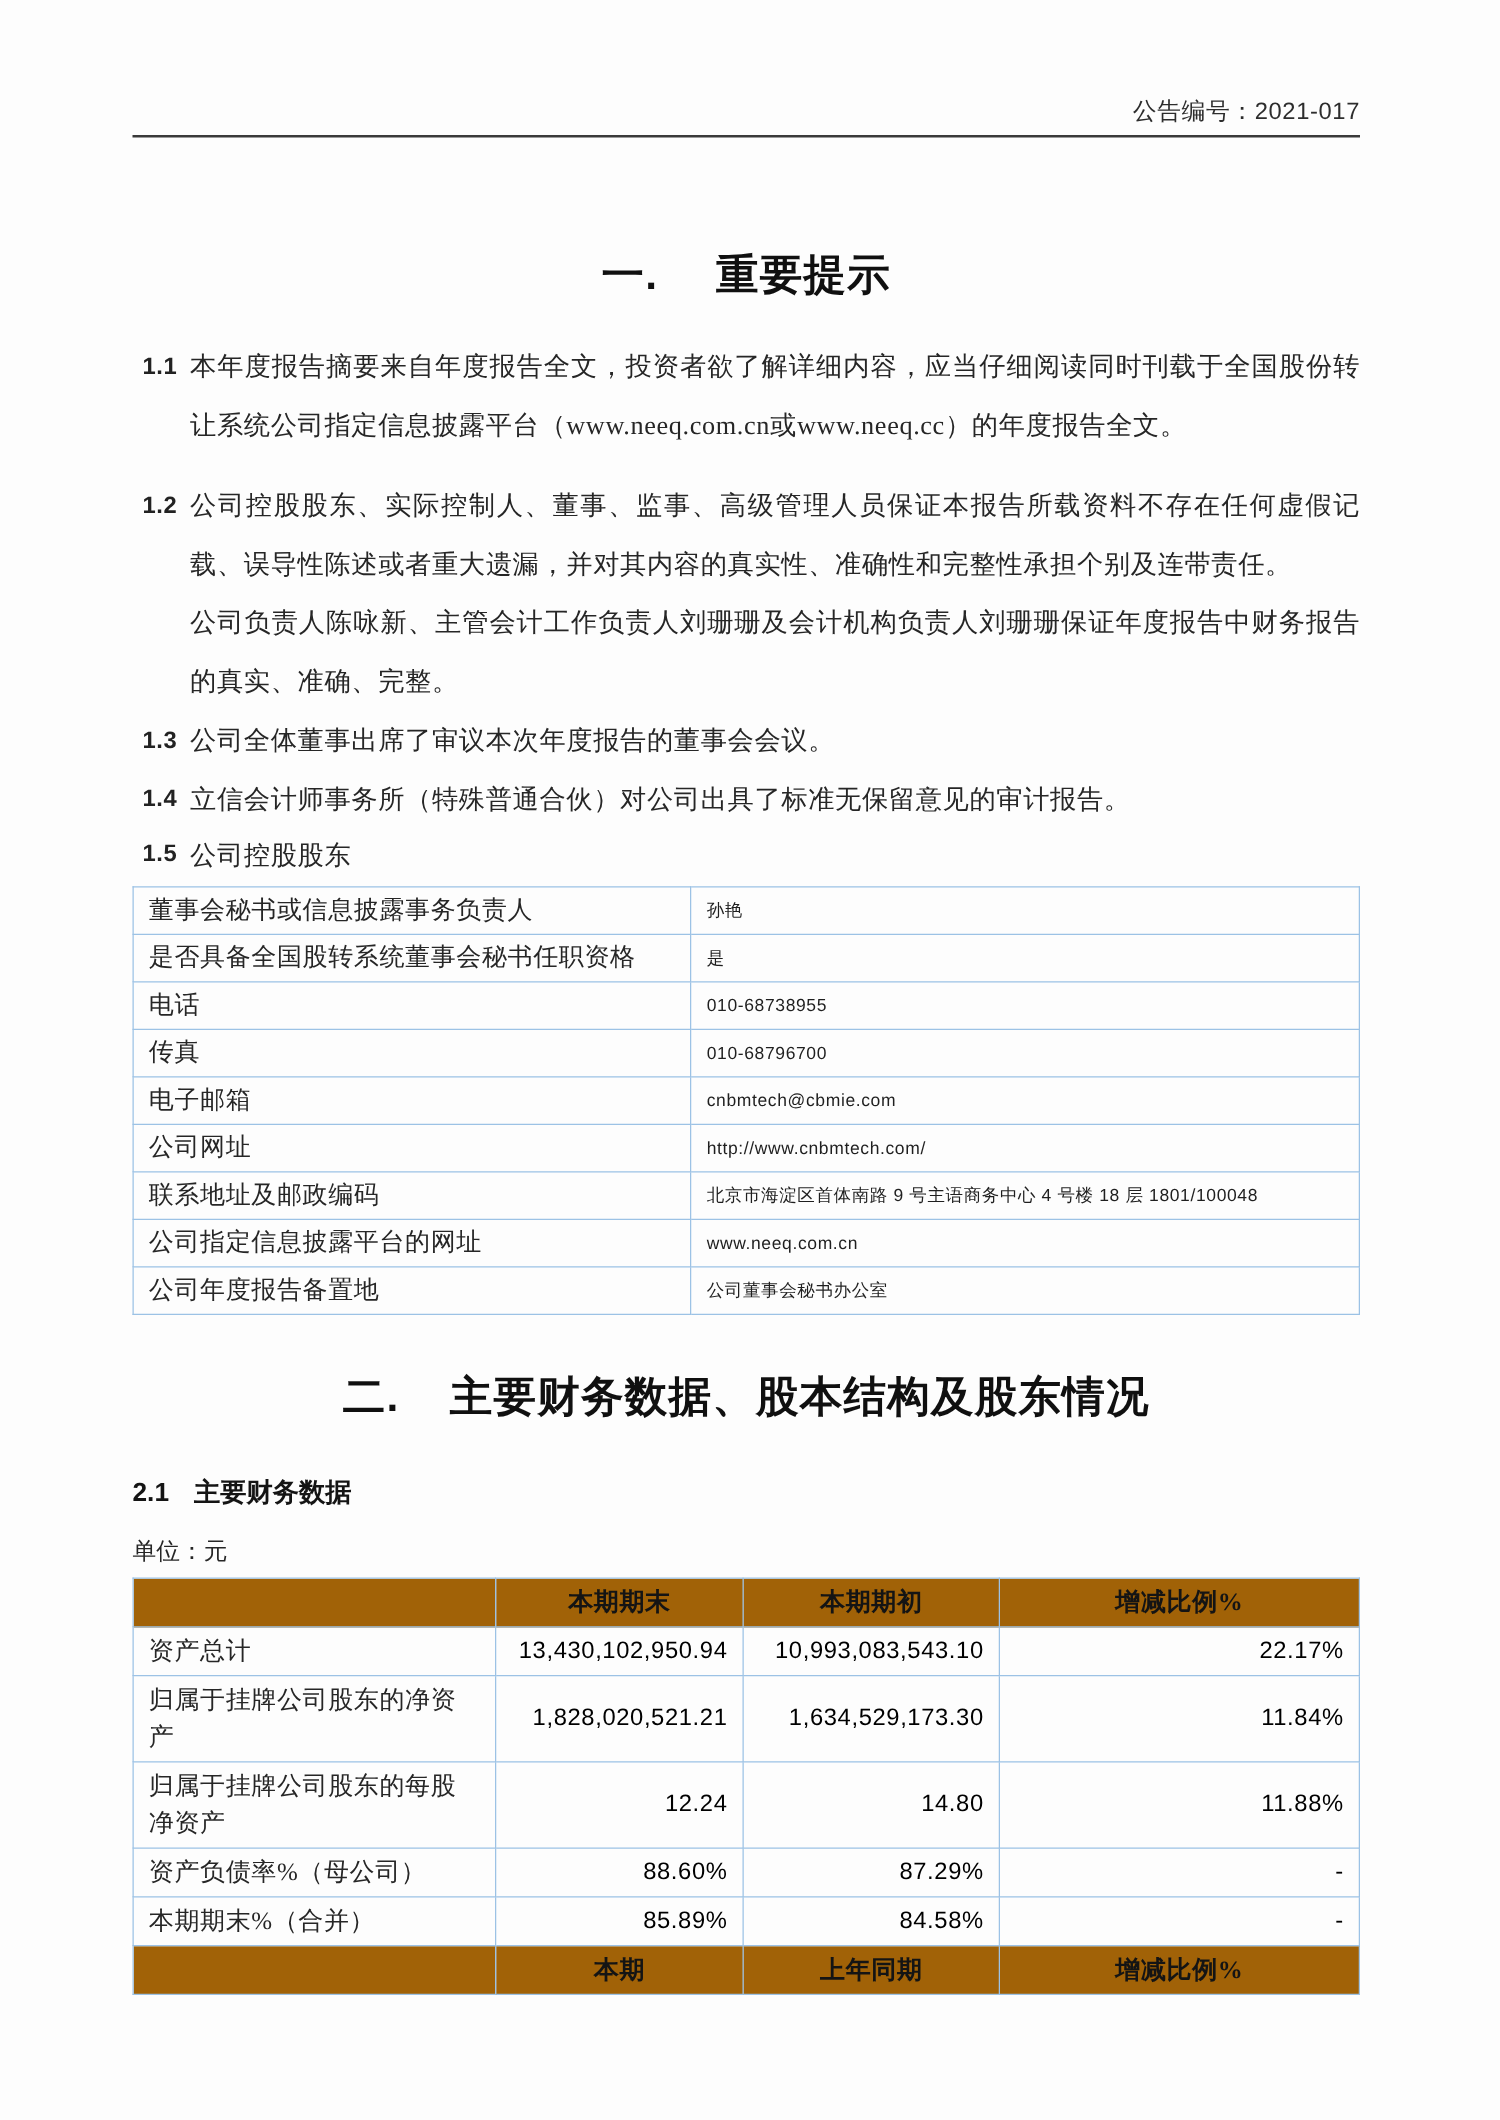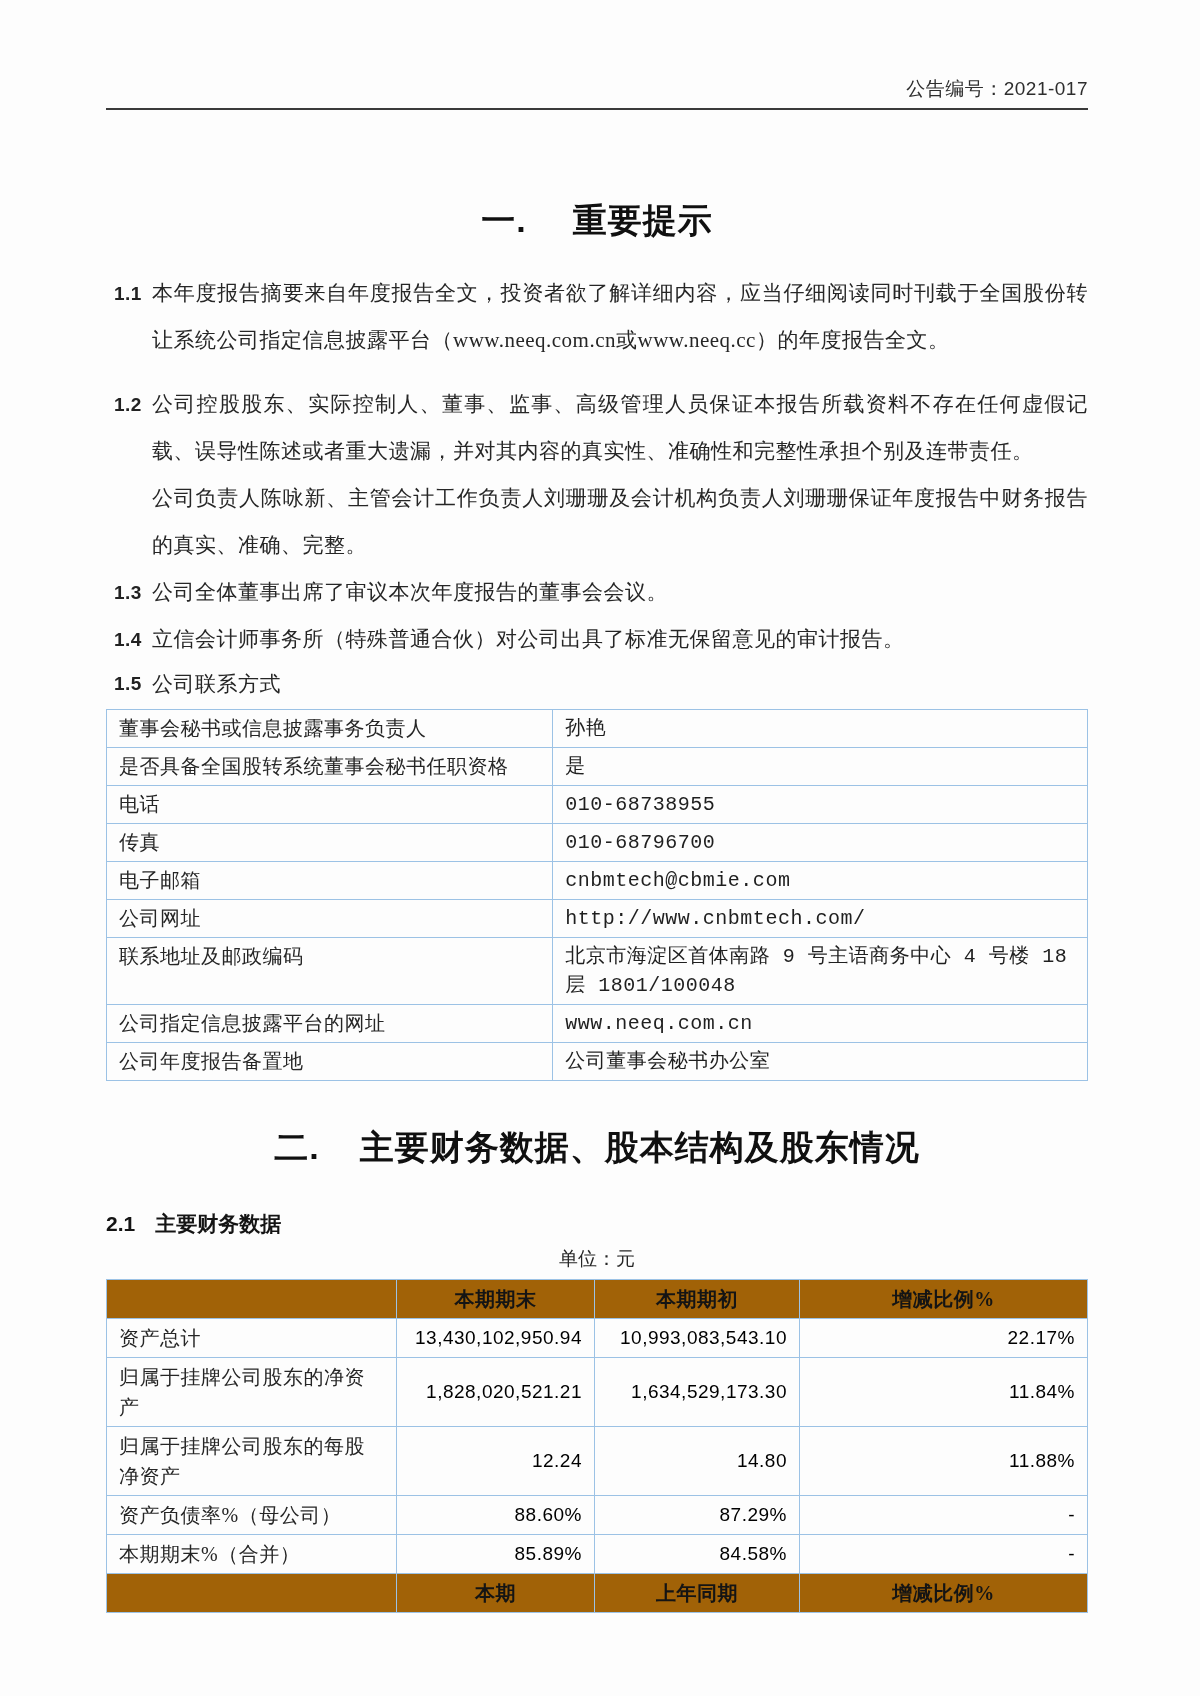--- a/index.html
+++ b/index.html
@@ -80,39 +80,39 @@
     border: 1px solid #9cc2e5;
     padding: 4px 12px;
     font-size: 20px;
     line-height: 29px;
     vertical-align: top;
     letter-spacing: 0.5px;
     margin-top: 48px;
   }
   table.contact td.lbl { width: 45.5%; color: #262626; }
   table.contact td.val {
-    font-family: Liberation Mono, monospace;
-    font-size: 20px;
+    font-family: Liberation Sans, sans-serif;
+    font-size: 14px;
     color: #1f1f1f;
   }
 
   
   .sub-heading {
     margin-top: 38px;
     display: flex;
     gap: 20px;
     font-family: "Liberation Sans", "DejaVu Sans", sans-serif;
     font-size: 21px;
     line-height: 30px;
     font-weight: 700;
     color: #141414;
   }
   .unit-label {
-    margin-top: 6px;
-    text-align: center;
+    margin-top: 18px;
+    text-align: left;
     font-size: 19px;
     line-height: 28px;
     color: #262626;
   }
 
   
   table.fin {
     width: 100%;
     border-collapse: collapse;
     margin-top: 6px;
@@ -170,21 +170,21 @@
     <p>公司全体董事出席了审议本次年度报告的董事会会议。</p>
   </div>
 
   <div class="item i14">
     <span class="num">1.4</span>
     <p>立信会计师事务所（特殊普通合伙）对公司出具了标准无保留意见的审计报告。</p>
   </div>
 
   <div class="item i15">
     <span class="num">1.5</span>
-    <p>公司联系方式</p>
+    <p>公司控股股东</p>
   </div>
 
   <table class="contact">
     <tbody>
       <tr>
         <td class="lbl">董事会秘书或信息披露事务负责人</td>
         <td class="val">孙艳</td>
       </tr>
       <tr>
         <td class="lbl">是否具备全国股转系统董事会秘书任职资格</td>

